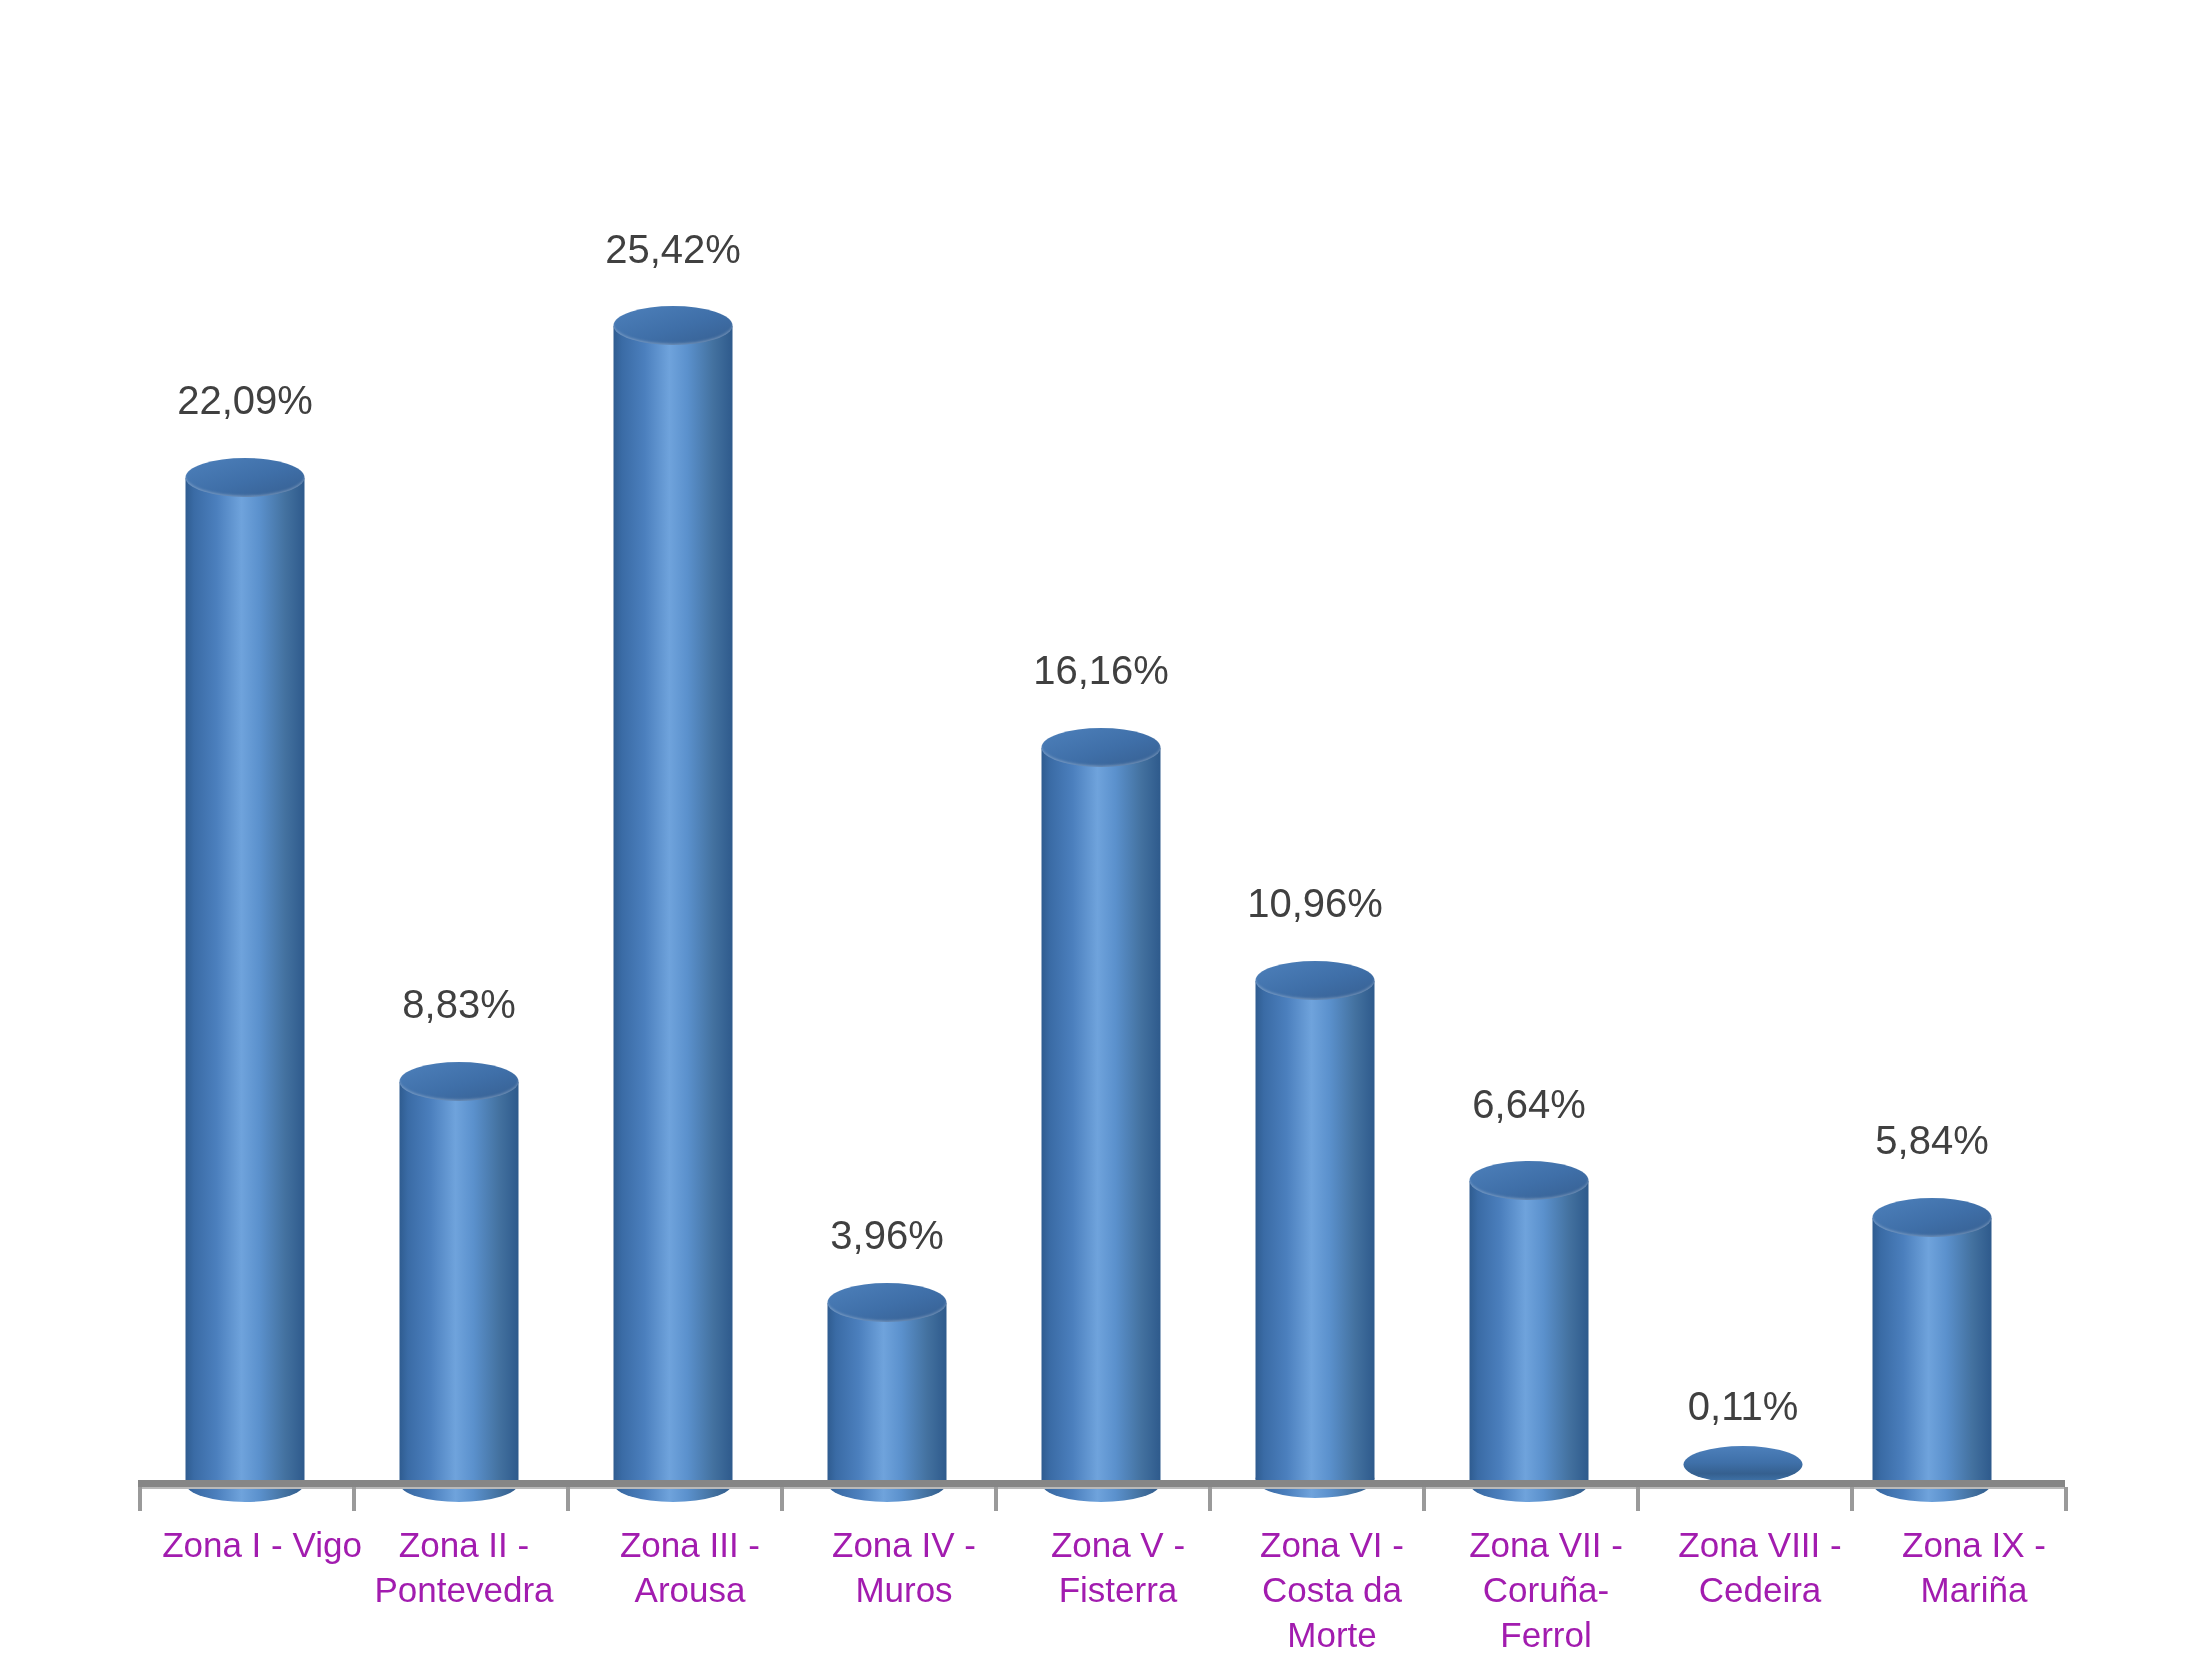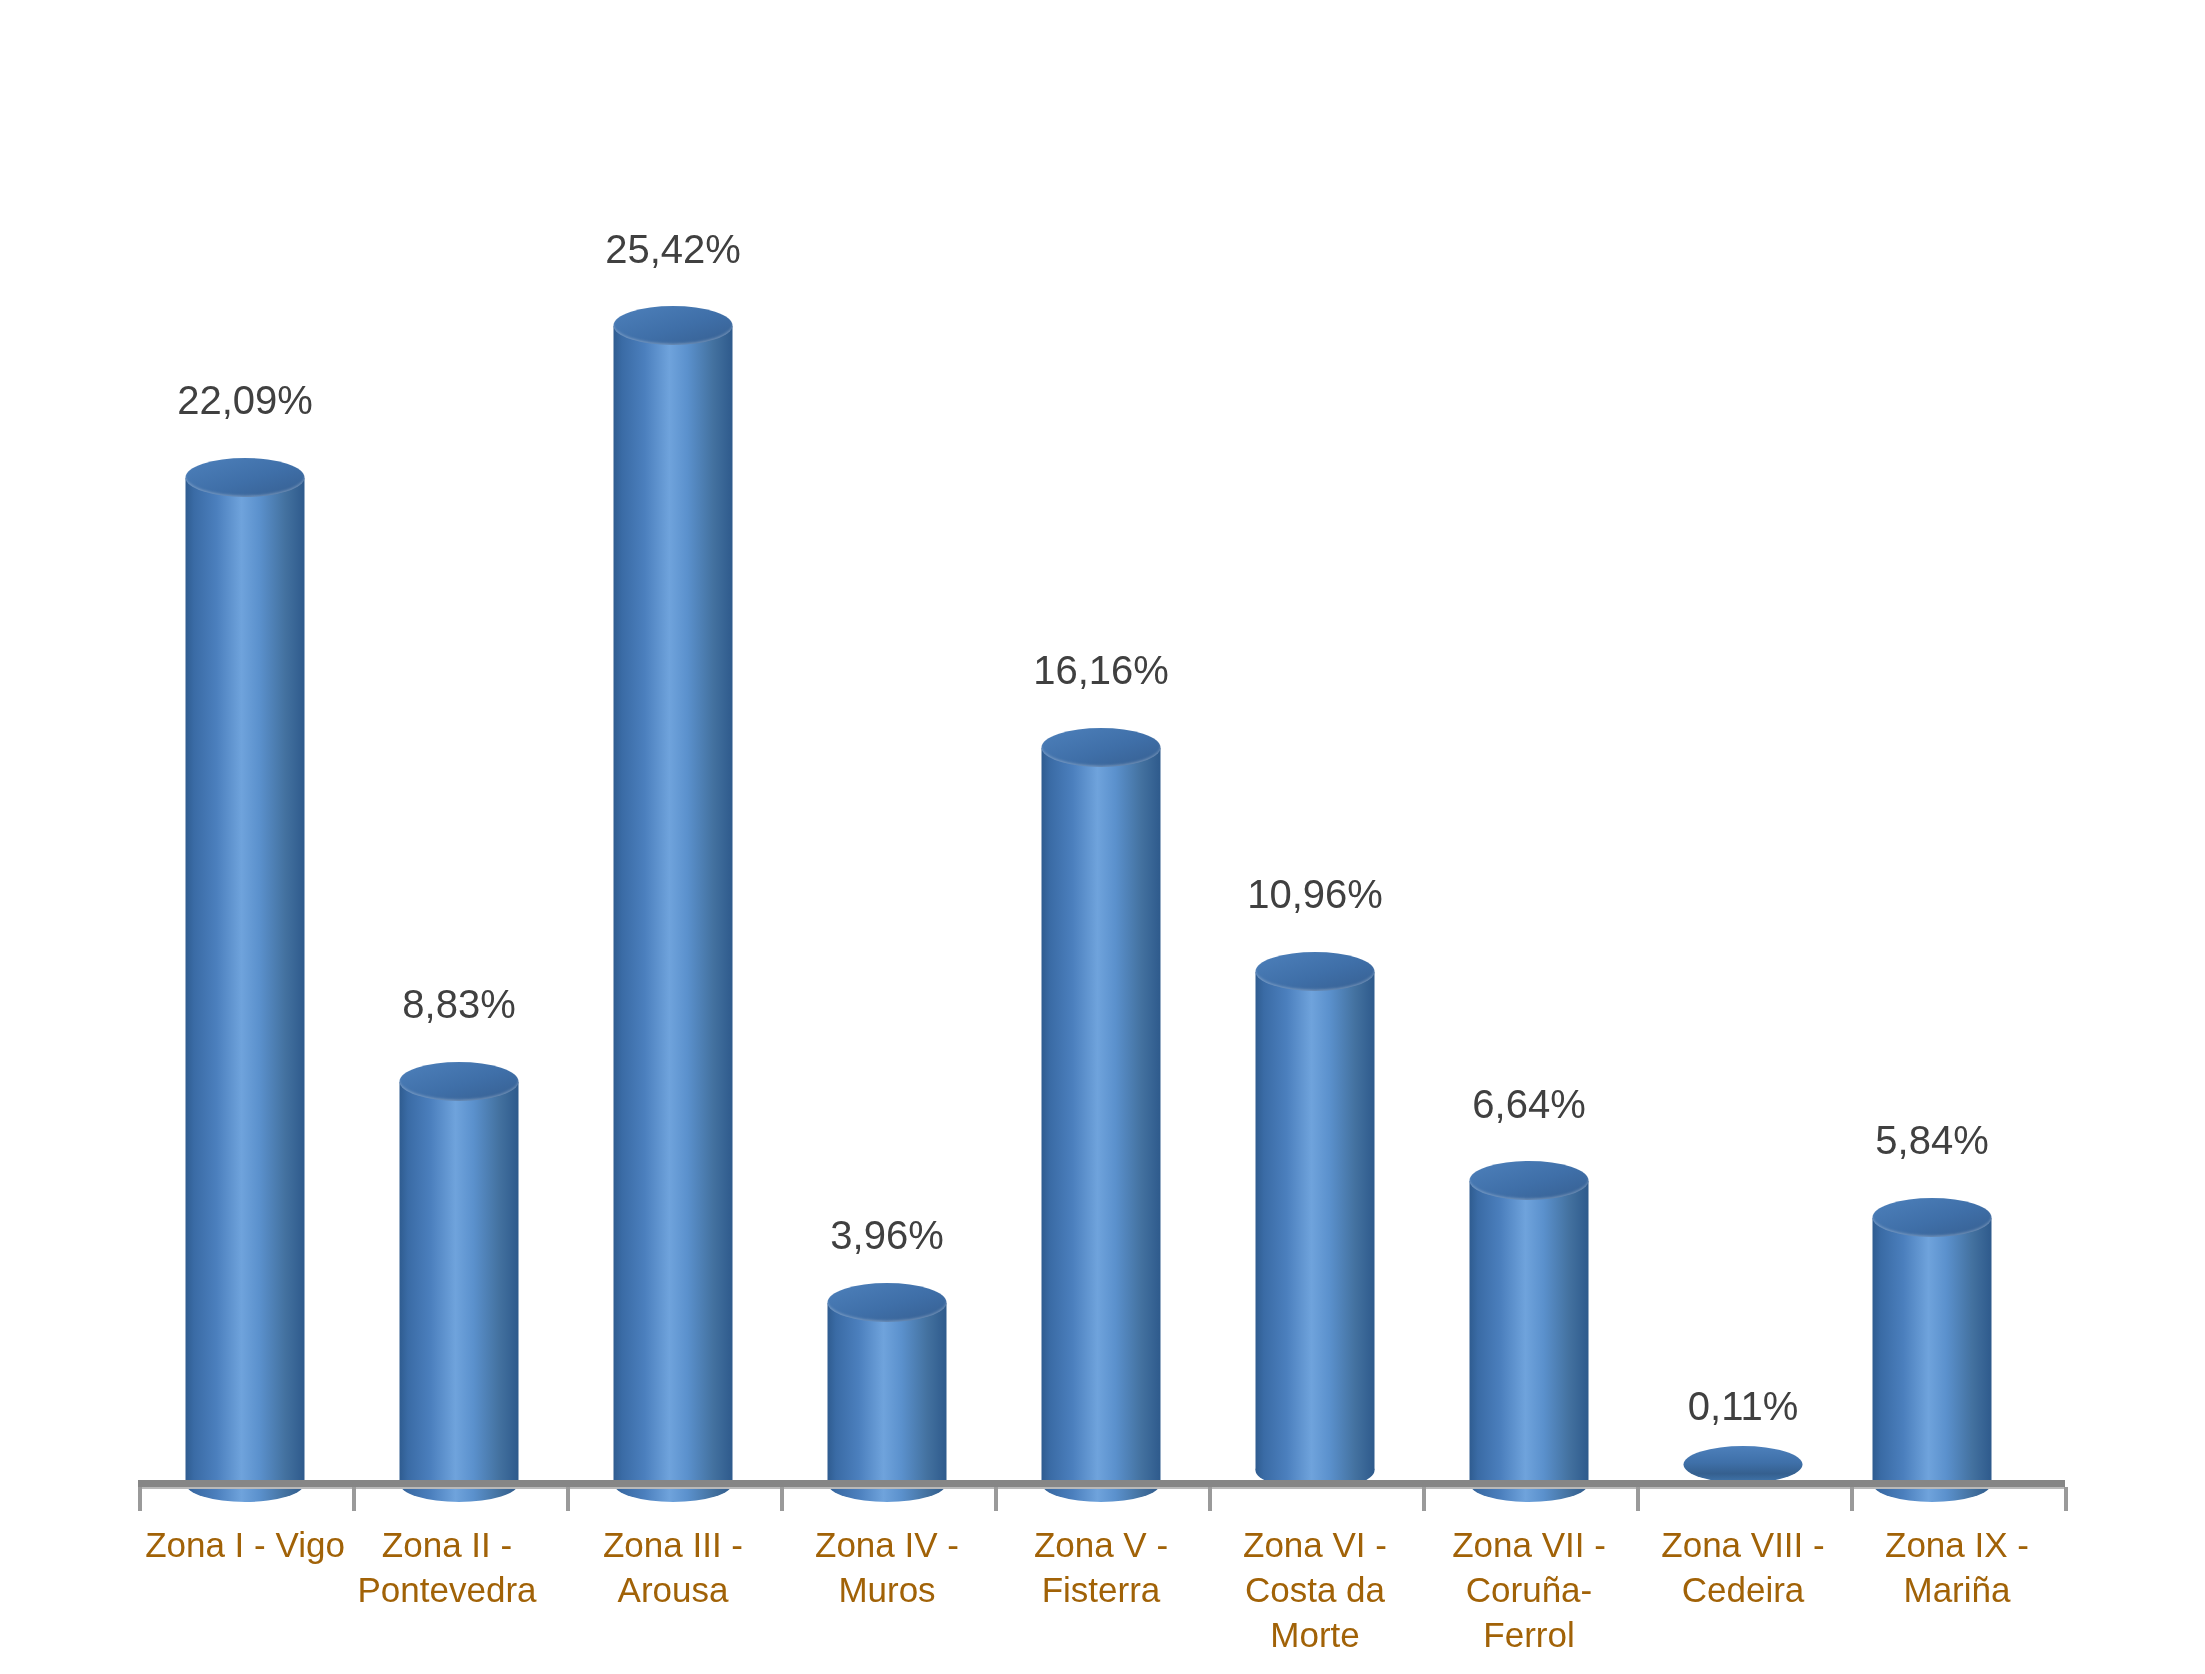--- a/index.html
+++ b/index.html
@@ -139,25 +139,26 @@
     font-family: "Liberation Sans", sans-serif;
     line-height: 1;
   }
 
   
   .cat-label {
     position: absolute;
     top: 1523px;
     width: 214px;
     text-align: center;
-    color: #a16207;
+    color: #a21caf;
     font-size: 35px;
     line-height: 1.28;
     font-family: "Liberation Sans", sans-serif;
     white-space: pre-line;
+    margin-left: 17px;
   }
 </style>
 </head>
 <body>
 
 <div id="chart-root">
 
   <div id="plot-area"></div>
 
   <div id="bars-layer">
@@ -194,21 +195,21 @@
         <div class="data-label" style="bottom: 228px;">3,96%</div>
       </div>
       <div class="bar-slot" style="left: 994px; top: 29px;">
         <div class="cylinder" style="height: 755px; bottom: 0px; top: auto;">
           <div class="cyl-body"></div>
           <div class="cyl-bottom"></div>
           <div class="cyl-top"></div>
         </div>
         <div class="data-label" style="bottom: 793px;">16,16%</div>
       </div>
-      <div class="bar-slot" style="left: 1208px; top: 16px;">
+      <div class="bar-slot" style="left: 1208px; top: 25px;">
         <div class="cylinder" style="height: 518px; bottom: 0px; top: auto;">
           <div class="cyl-body"></div>
           <div class="cyl-bottom"></div>
           <div class="cyl-top"></div>
         </div>
         <div class="data-label" style="bottom: 556px;">10,96%</div>
       </div>
       <div class="bar-slot" style="left: 1422px; top: 29px;">
         <div class="cylinder" style="height: 322px; bottom: 0px; top: auto;">
           <div class="cyl-body"></div>

